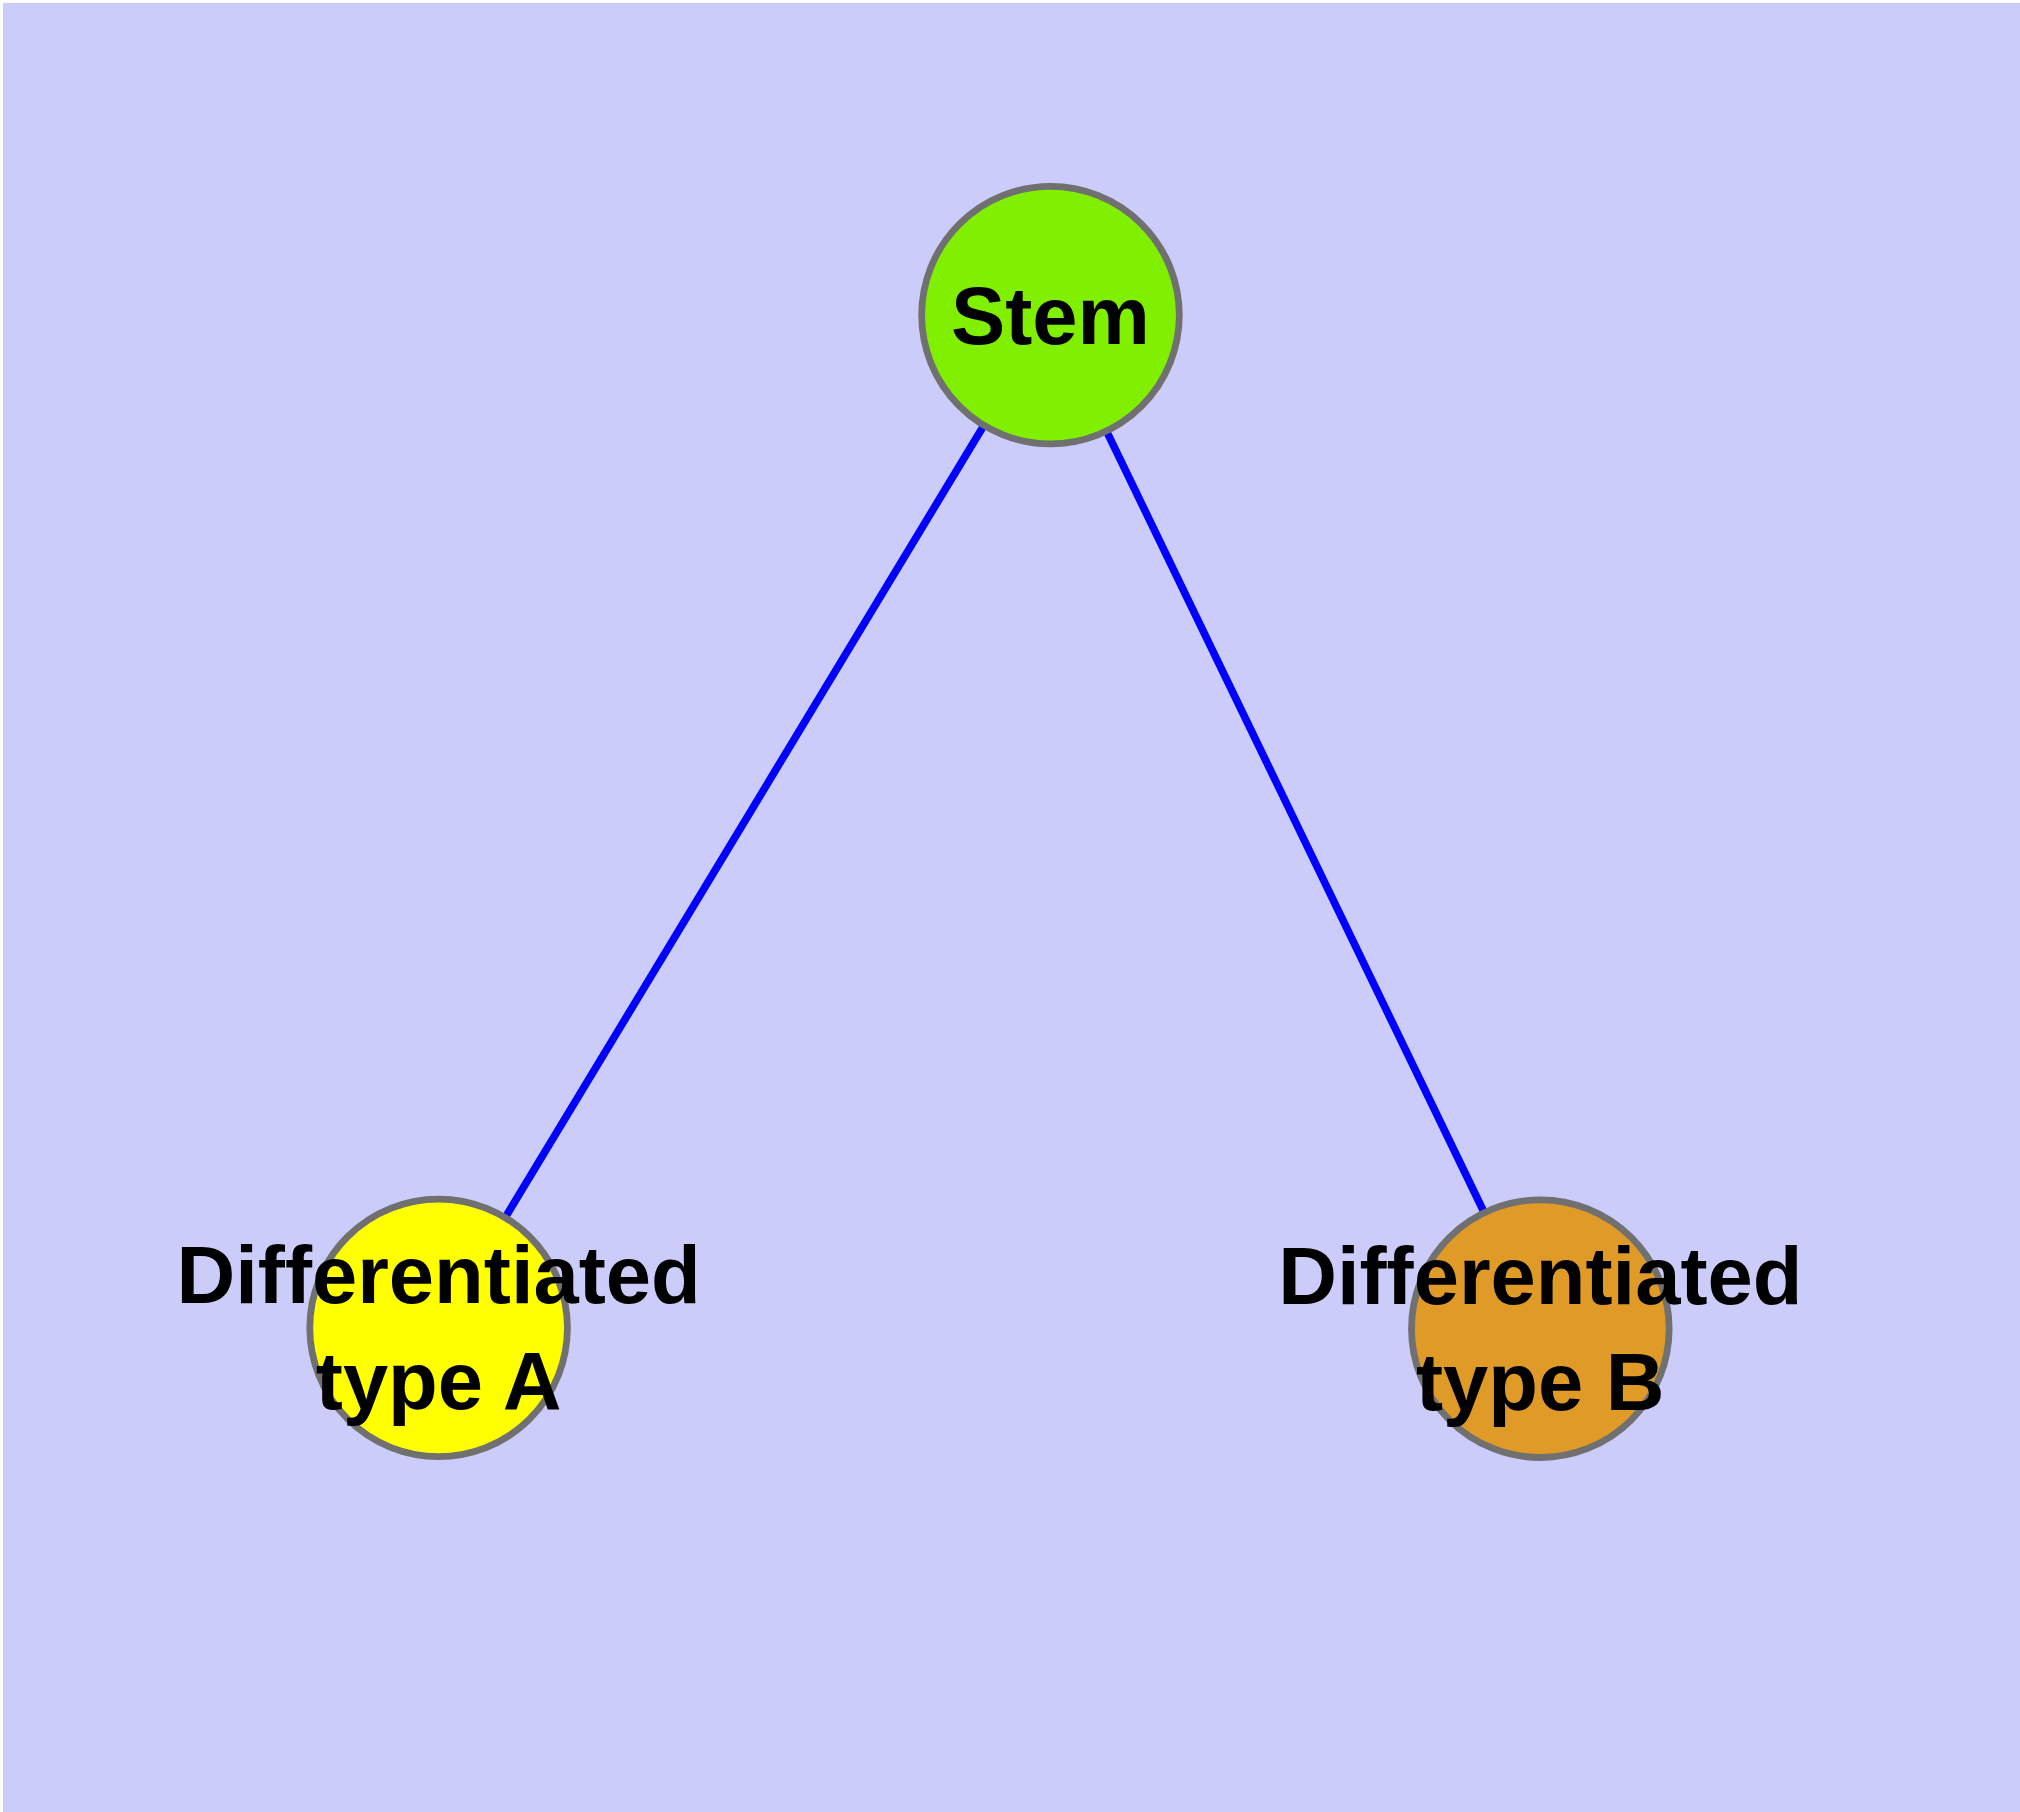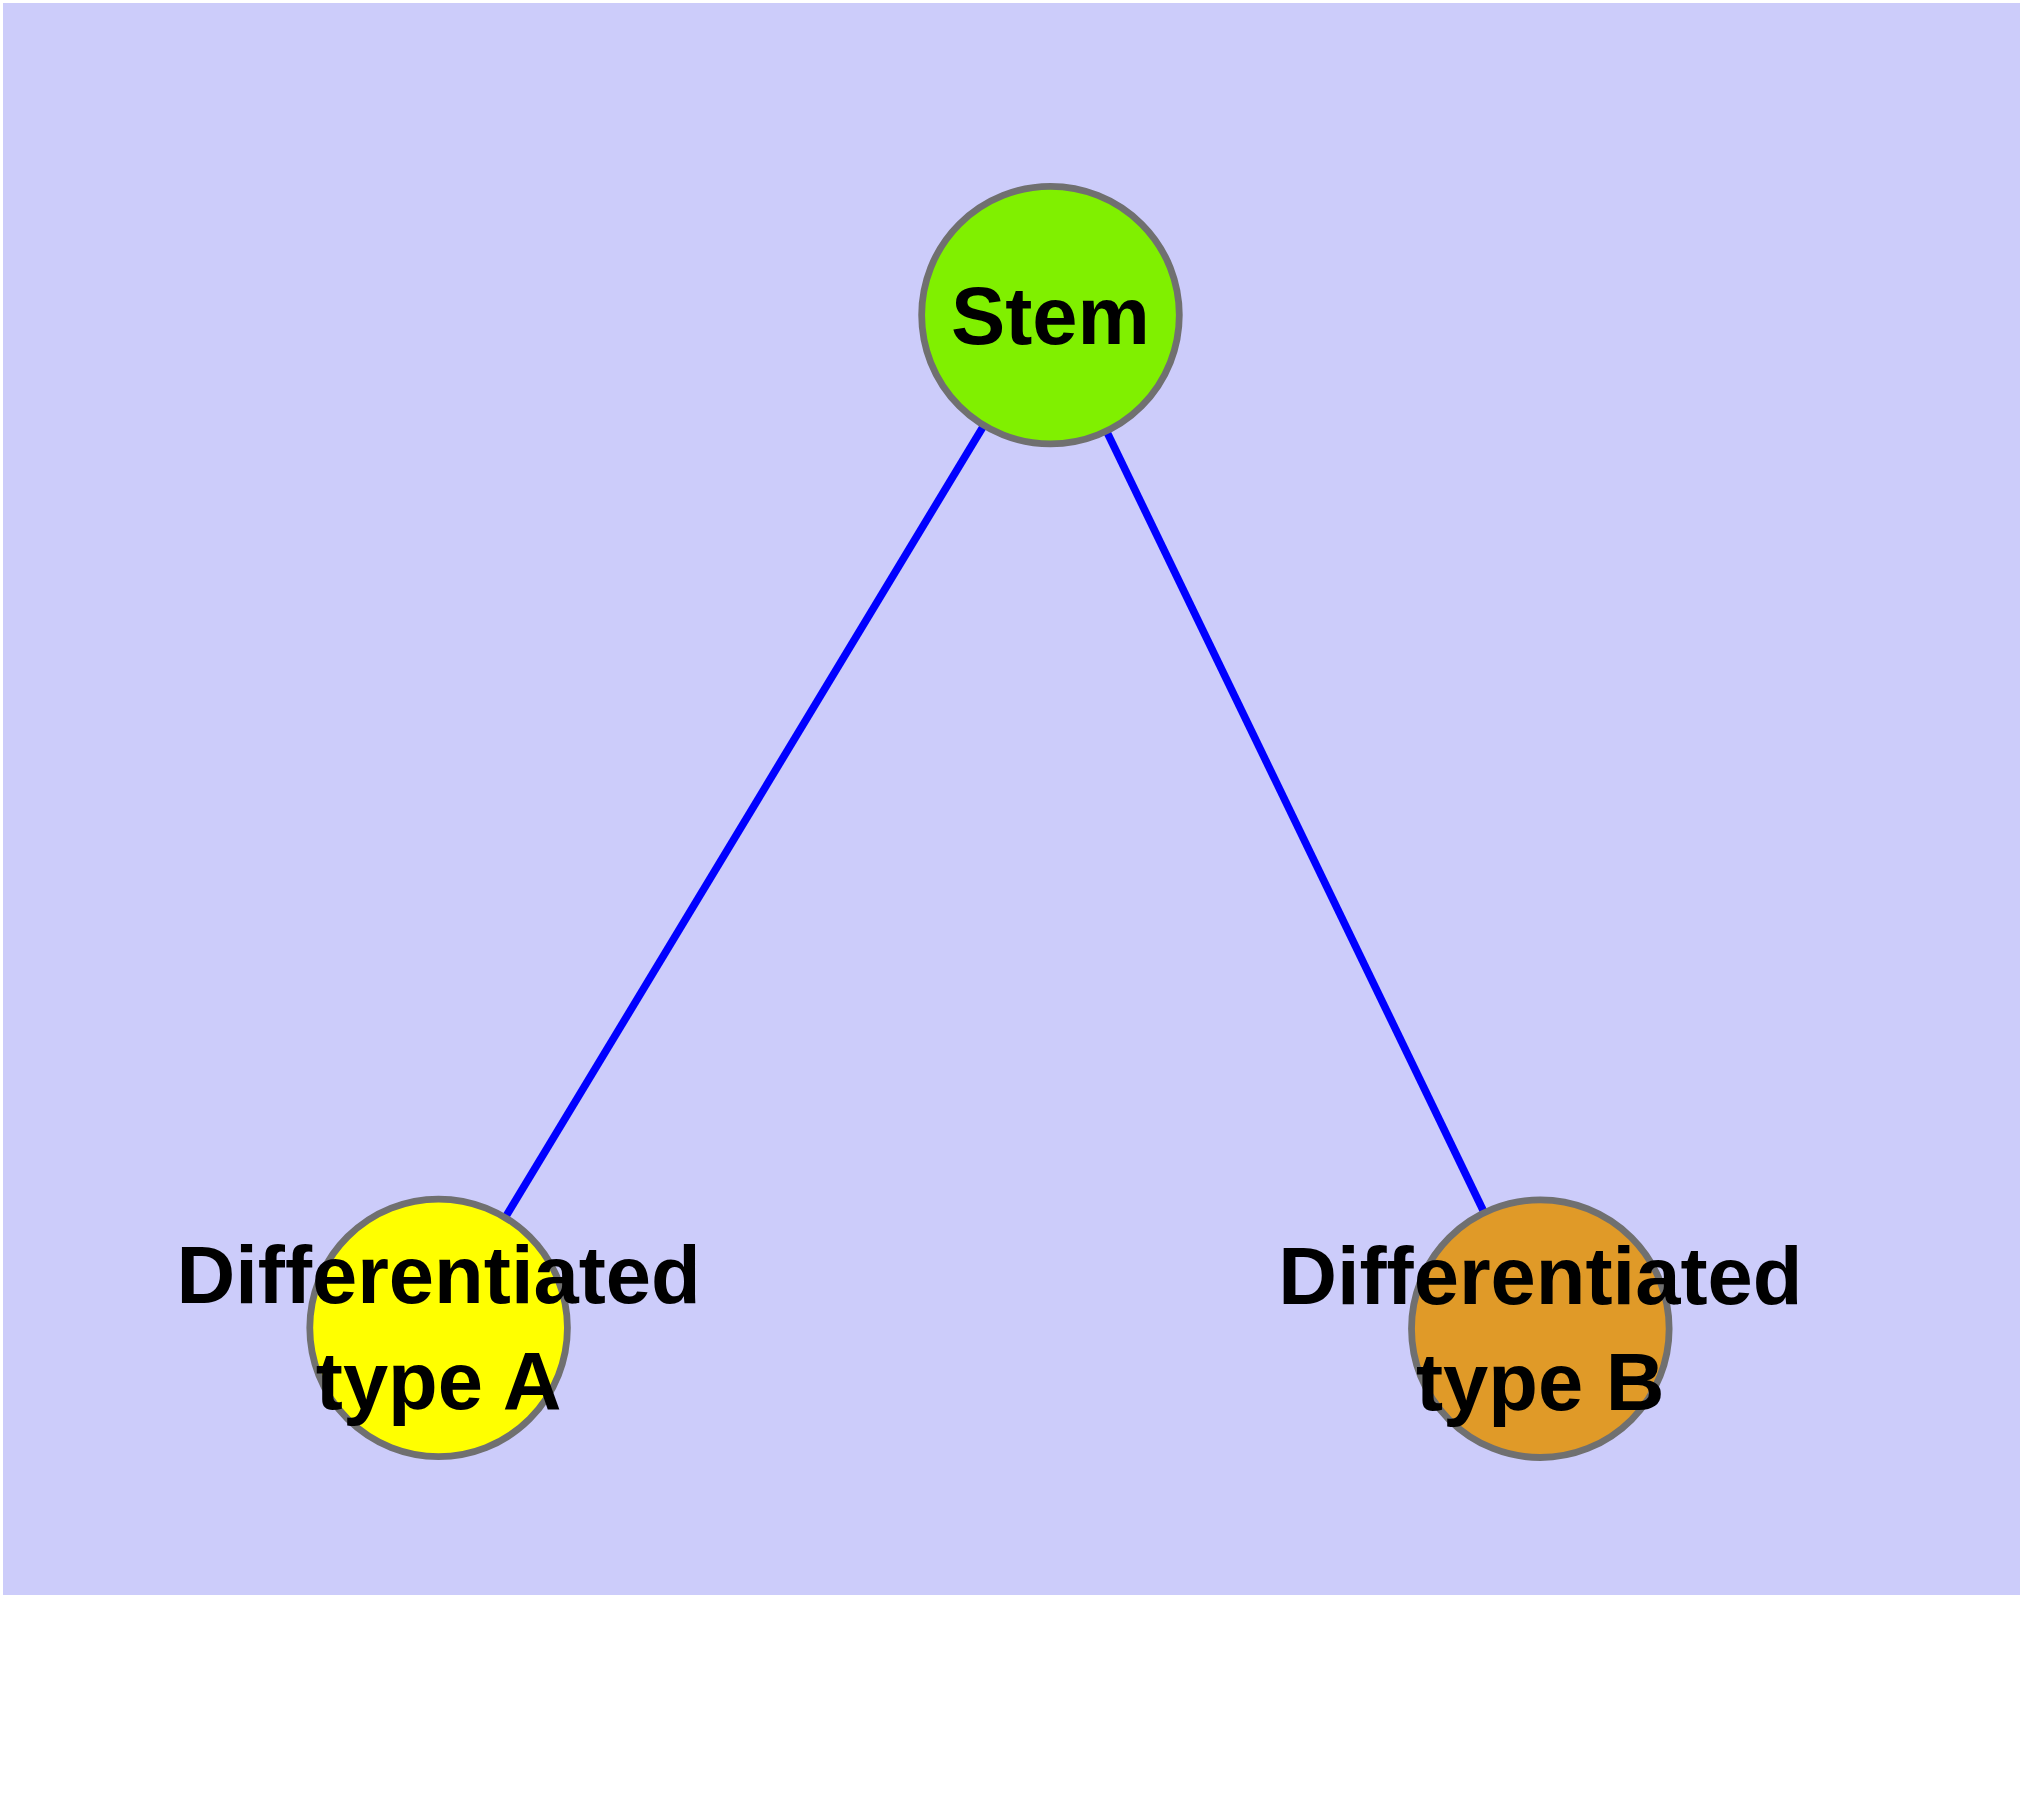--- a/index.html
+++ b/index.html
@@ -20,21 +20,21 @@
     top: 0;
     width: 2021px;
     height: 1812px;
     background: #ffffff;
   }
   #plot-area {
     position: absolute;
     left: 3.4px;
     top: 3.4px;
     width: 2017px;
-    height: 1592px;
+    height: 1809px;
     background: #ccccfa;
     overflow: hidden;
   }
   #graph-svg {
     position: absolute;
     left: 0;
     top: 0;
     width: 2017px;
     height: 1809px;
     display: block;

